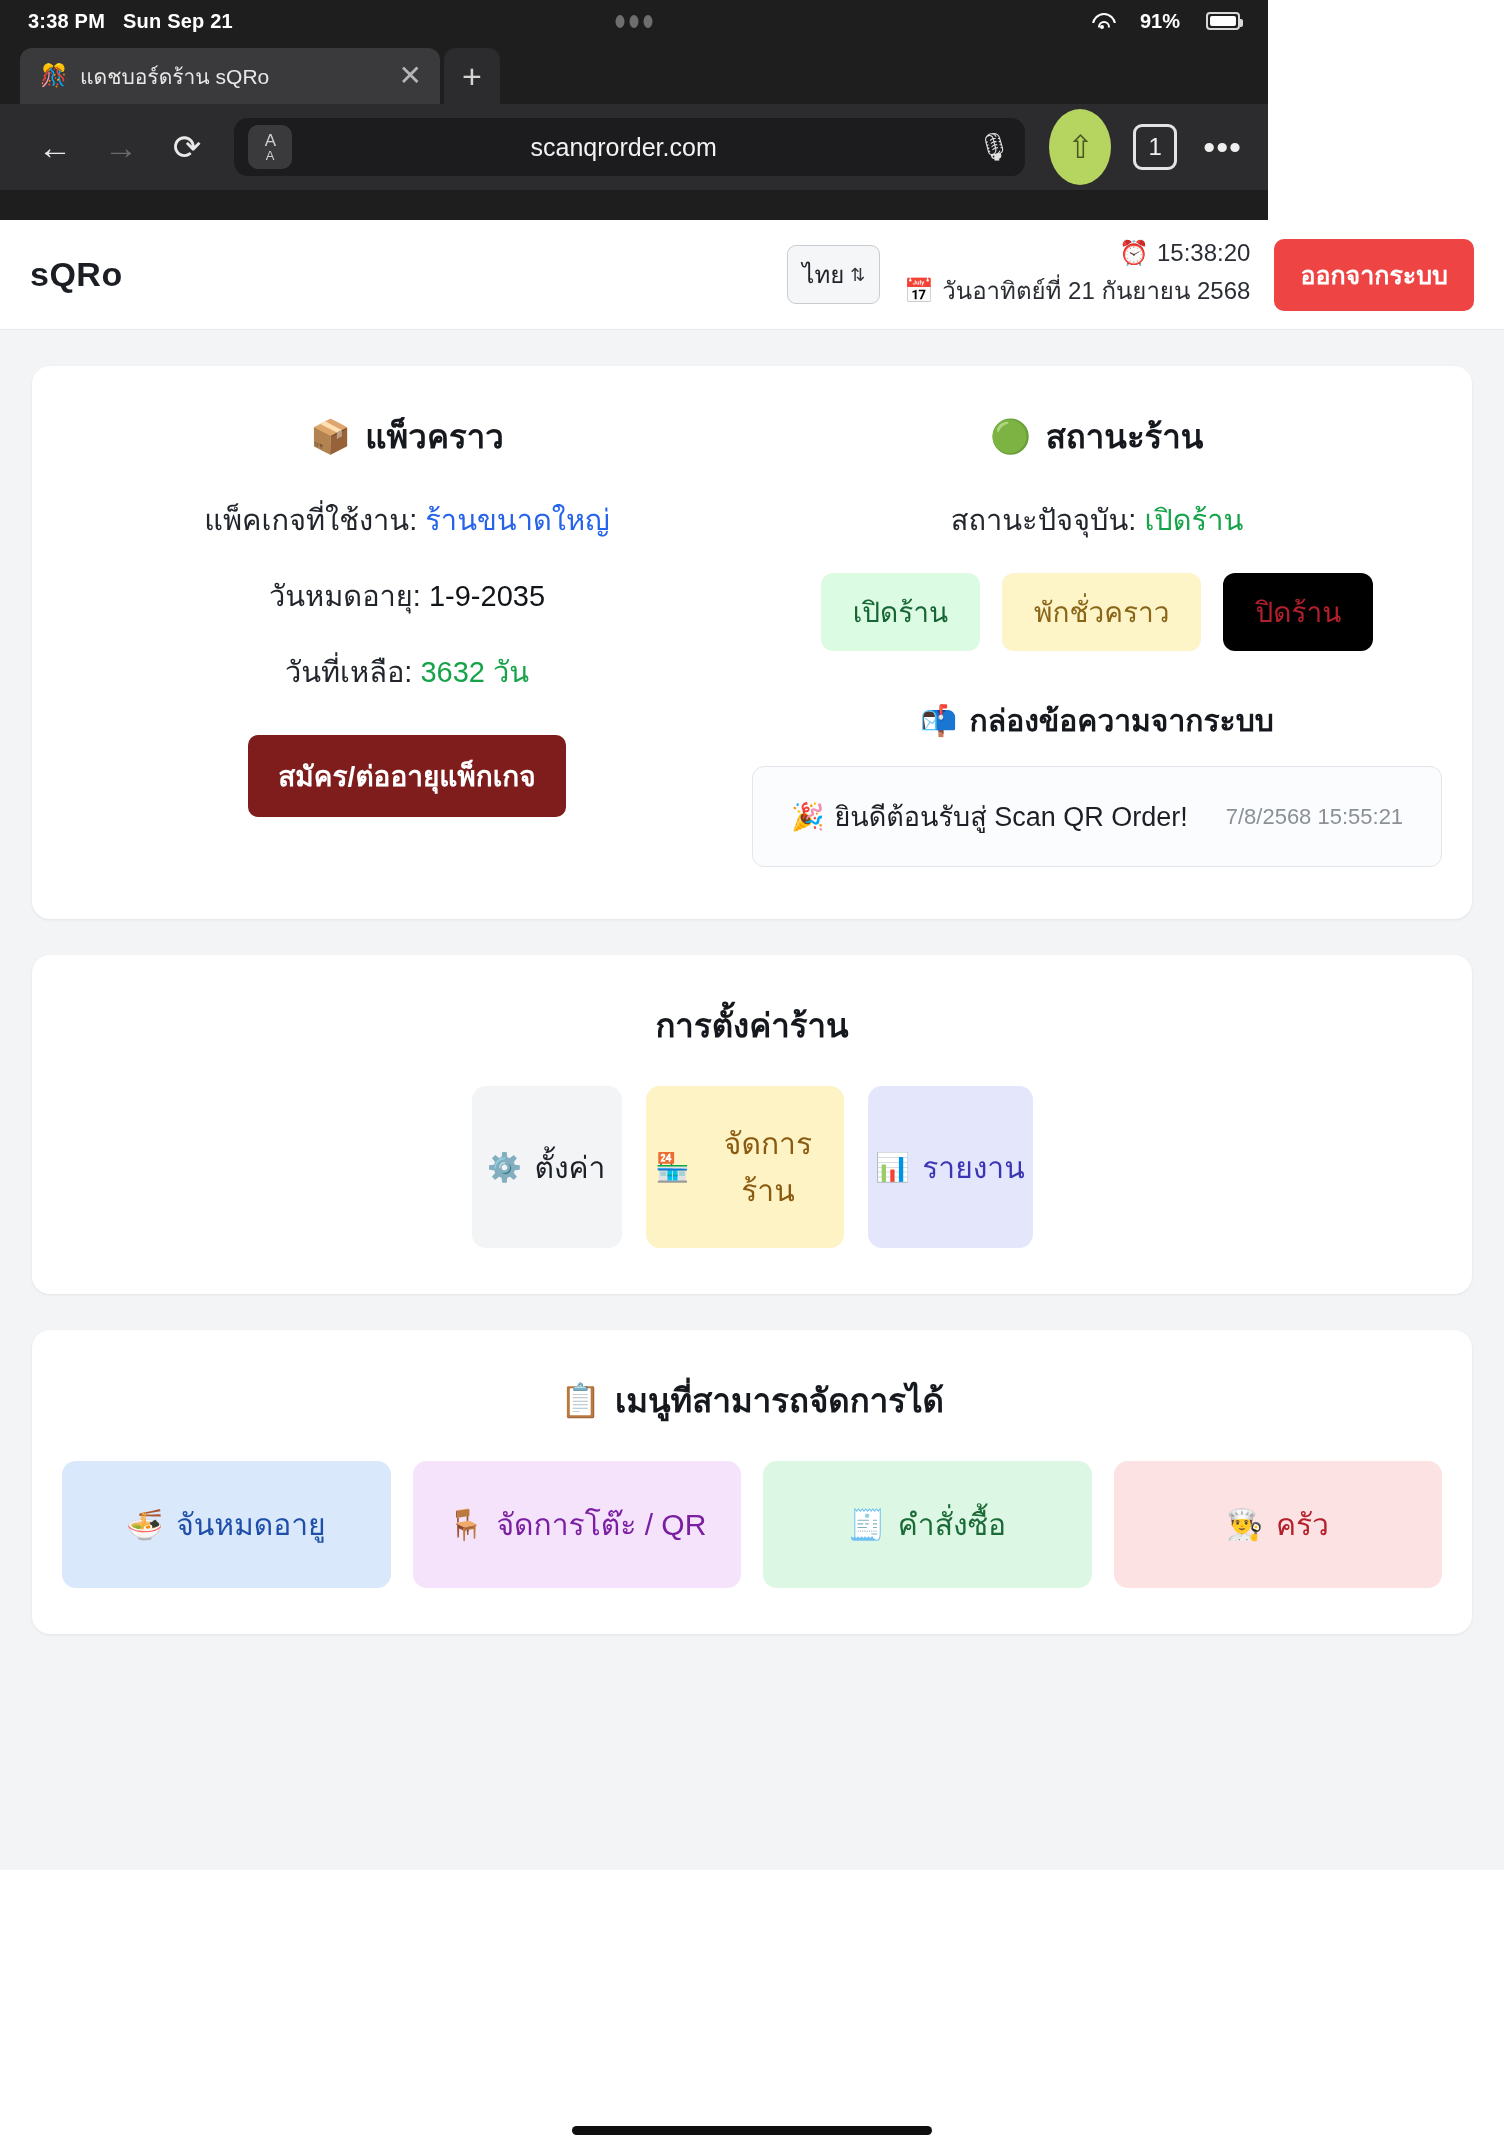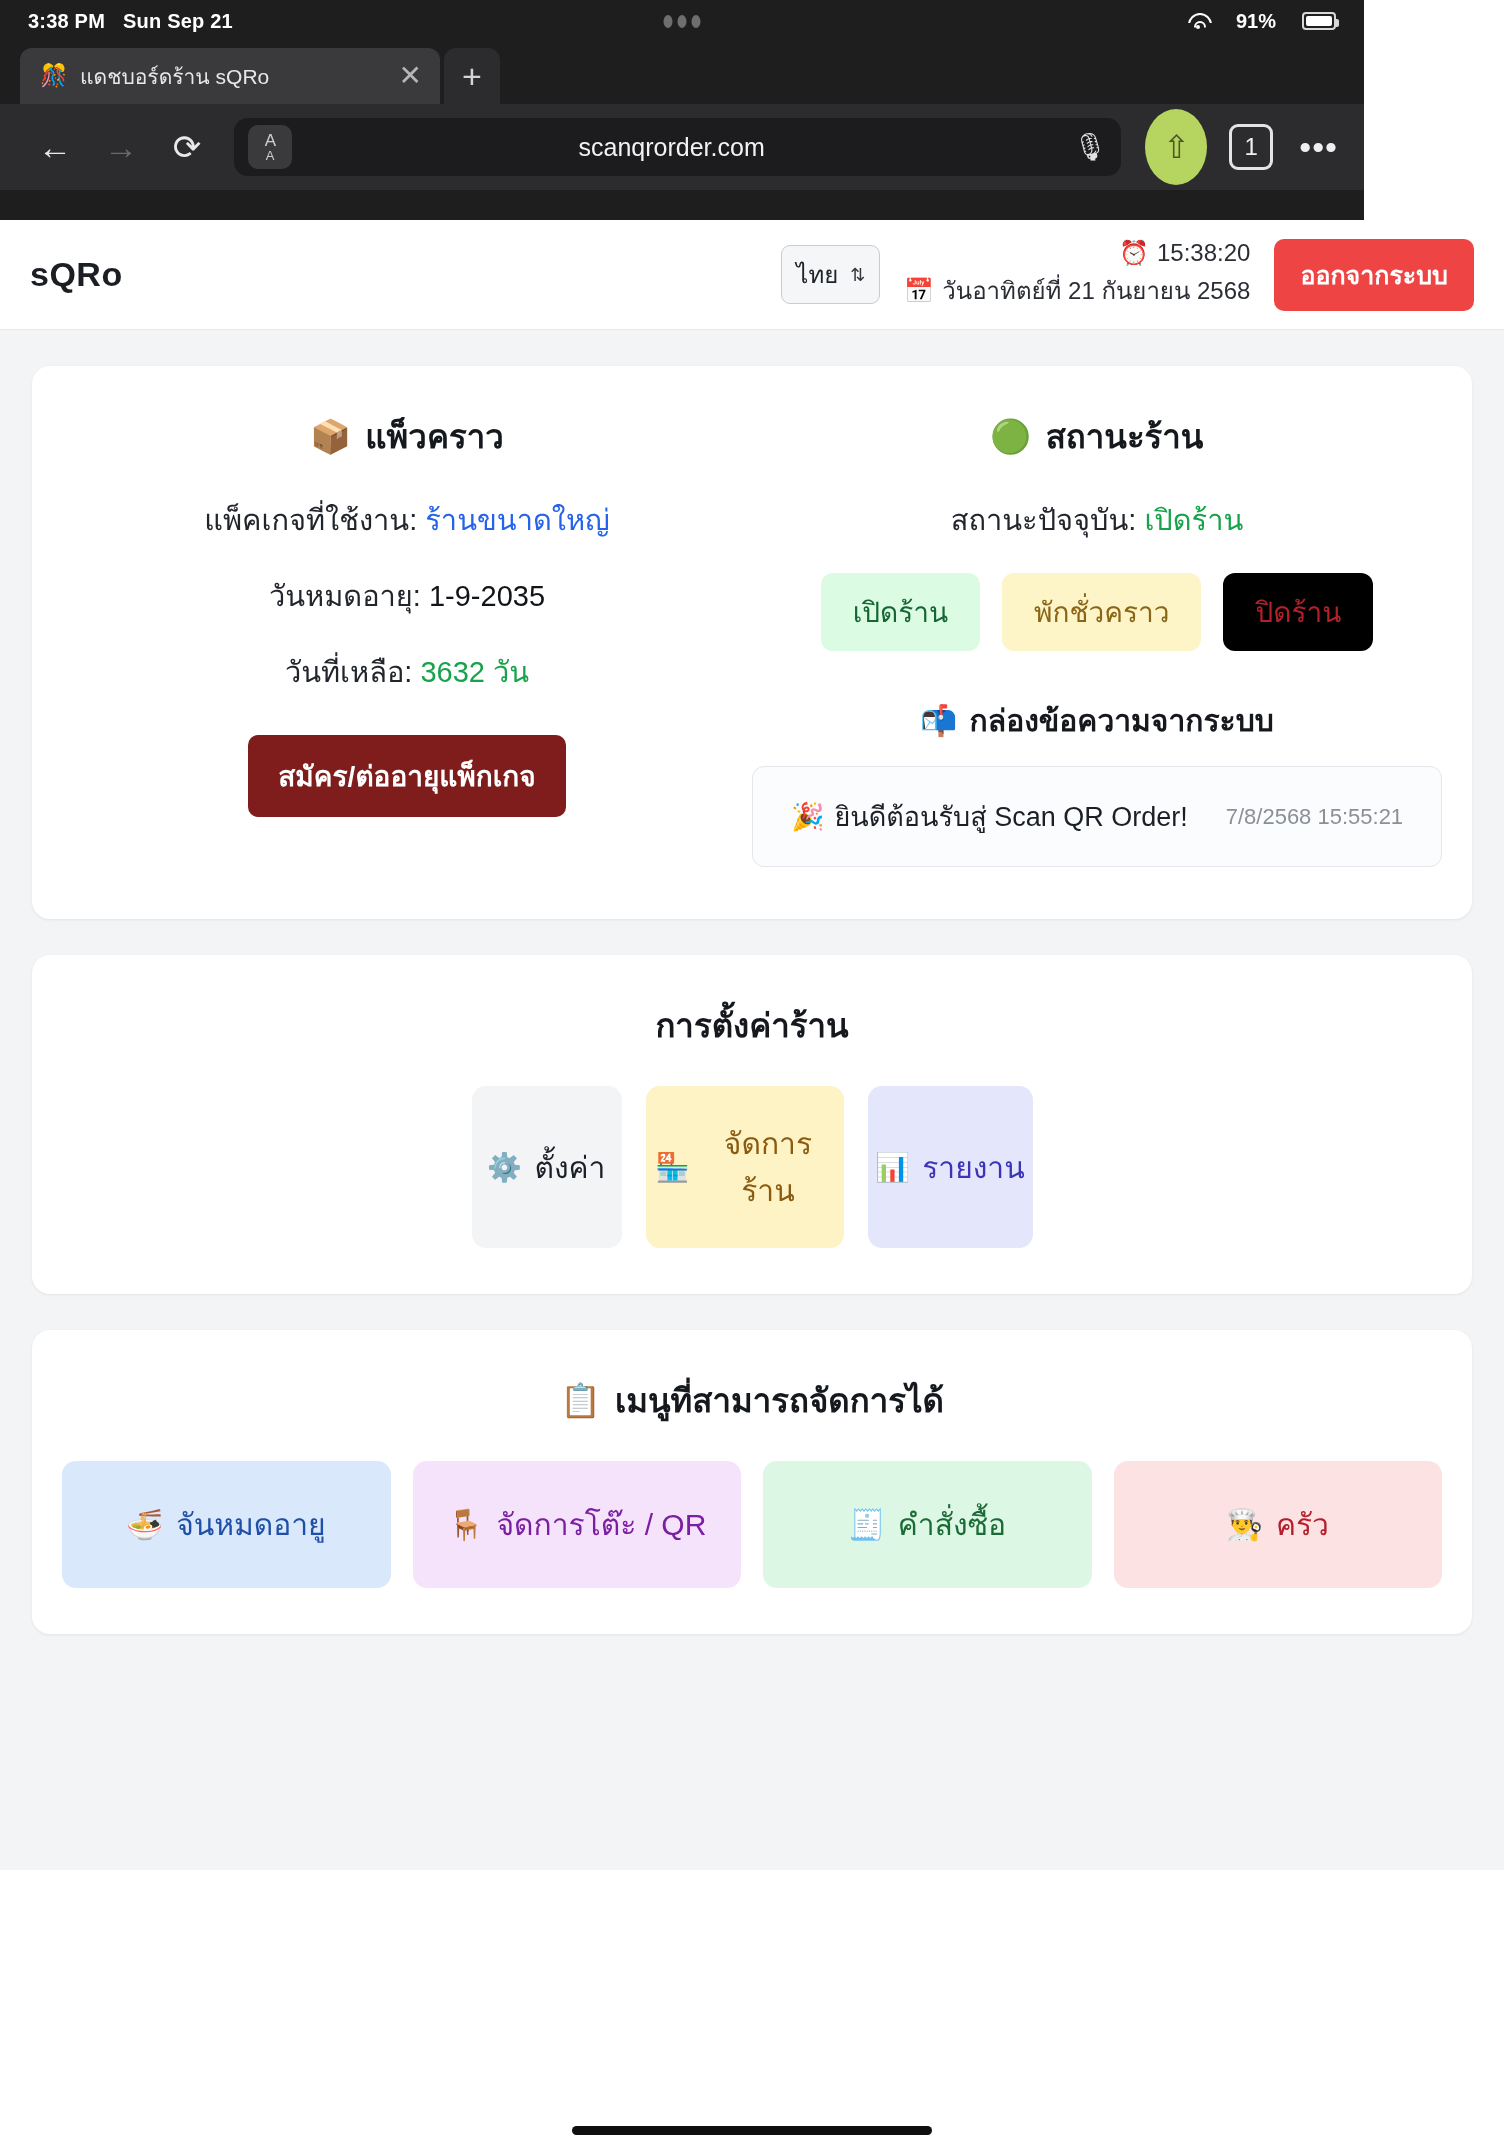--- a/index.html
+++ b/index.html
@@ -7,21 +7,21 @@
     width: 1504px;
     height: 2153px;
     background: #ffffff;
     font-family: "Liberation Sans", "DejaVu Sans", sans-serif;
     overflow: hidden;
   }
 
   
   .ipad-chrome {
     background: #1e1e1e;
-    width: 1364px;
+    width: 1268px;
     height: 220px;
     position: relative;
   }
 
   .status-bar {
     height: 42px;
     display: flex;
     align-items: center;
     padding: 0 28px;
     color: #ffffff;
@@ -144,21 +144,21 @@
     background: #ffffff;
     display: flex; align-items: center;
     padding: 0 30px;
     border-bottom: 1px solid #e7e9ec;
   }
   .brand { font-size: 34px; font-weight: 800; color: #1b1f24; letter-spacing: .5px; }
   .header-right { margin-left: auto; display: flex; align-items: center; gap: 24px; }
   .lang-select {
     border: 1px solid #c9ccd1; border-radius: 9px; background: #f5f6f7;
     padding: 9px 14px; font-size: 24px; color: #20242a;
-    display: flex; align-items: center; gap: 12px;
+    display: flex; align-items: center; gap: 6px;
   }
   .lang-select .chev { font-size: 18px; color: #33373d; line-height: 1; }
   .datetime { display: flex; flex-direction: column; align-items: flex-end; gap: 4px; }
   .dt-row { display: flex; align-items: center; gap: 8px; font-size: 24px; color: #2a2e34; white-space: nowrap; }
   .dt-ic { font-size: 24px; }
   .logout-btn {
     background: #ef4444; color: #ffffff; border: none; border-radius: 10px;
     padding: 16px 26px; font-size: 25px; font-weight: 600; cursor: pointer;
     font-family: inherit;
   }

